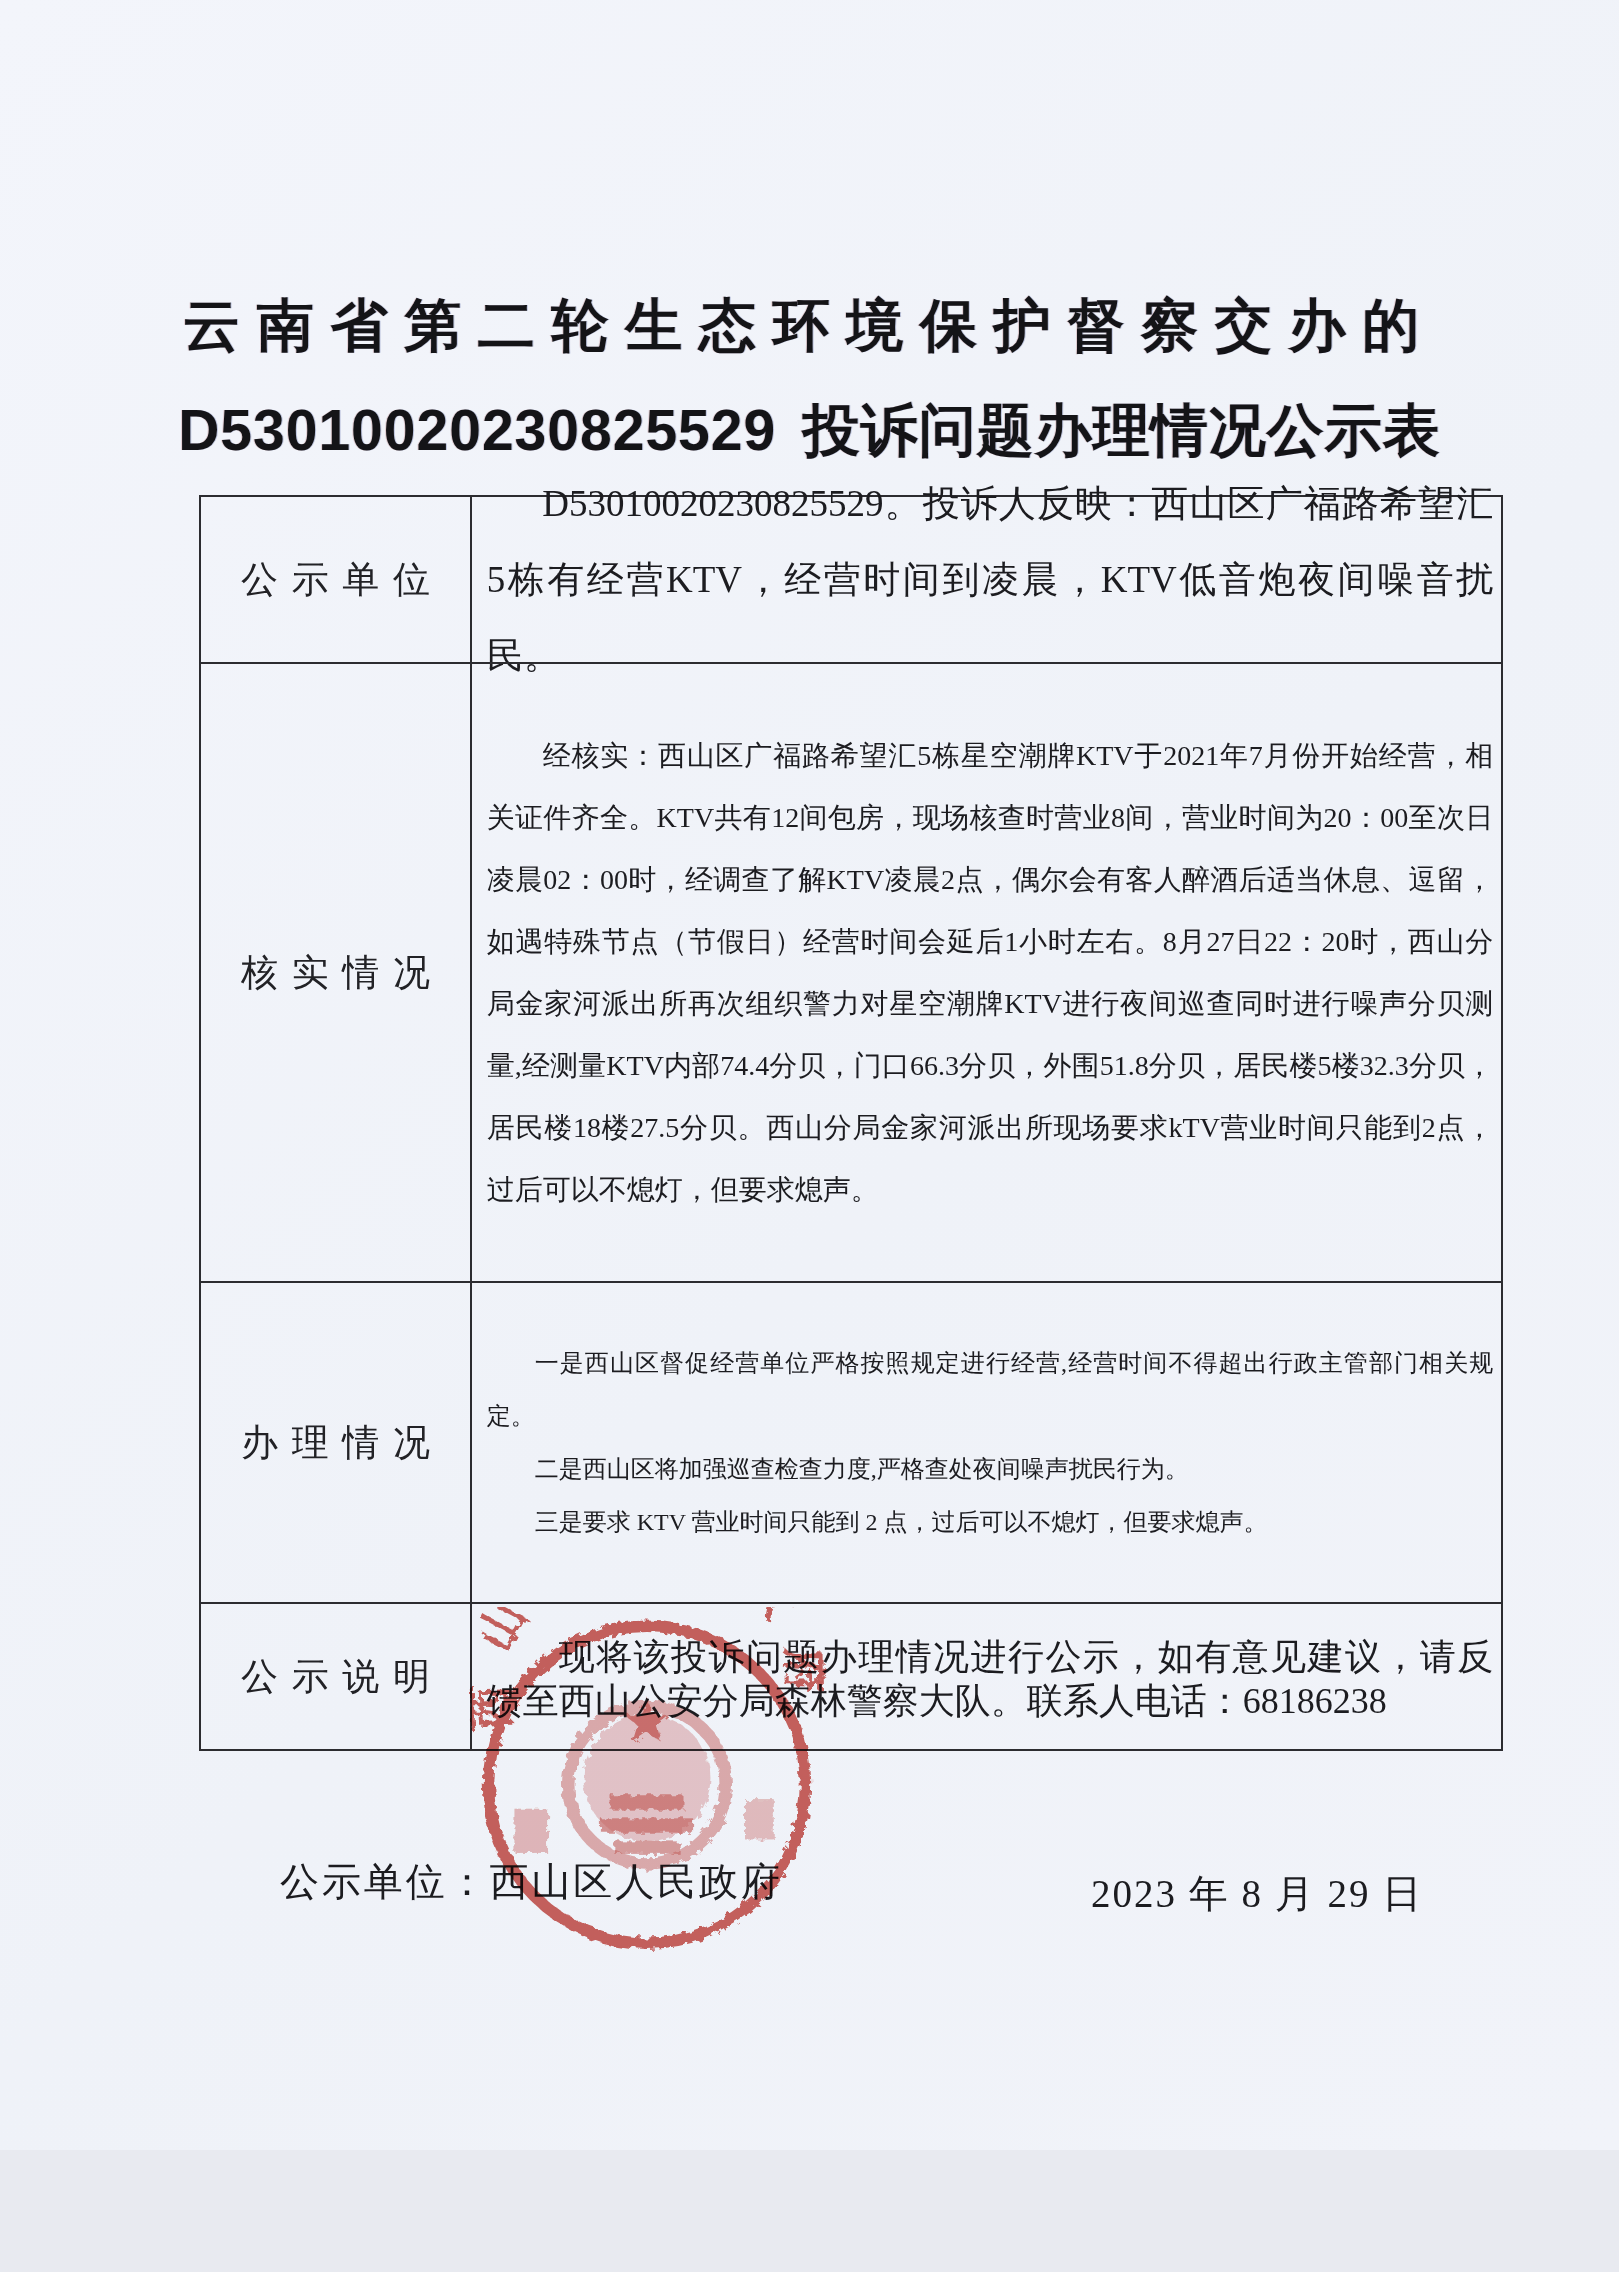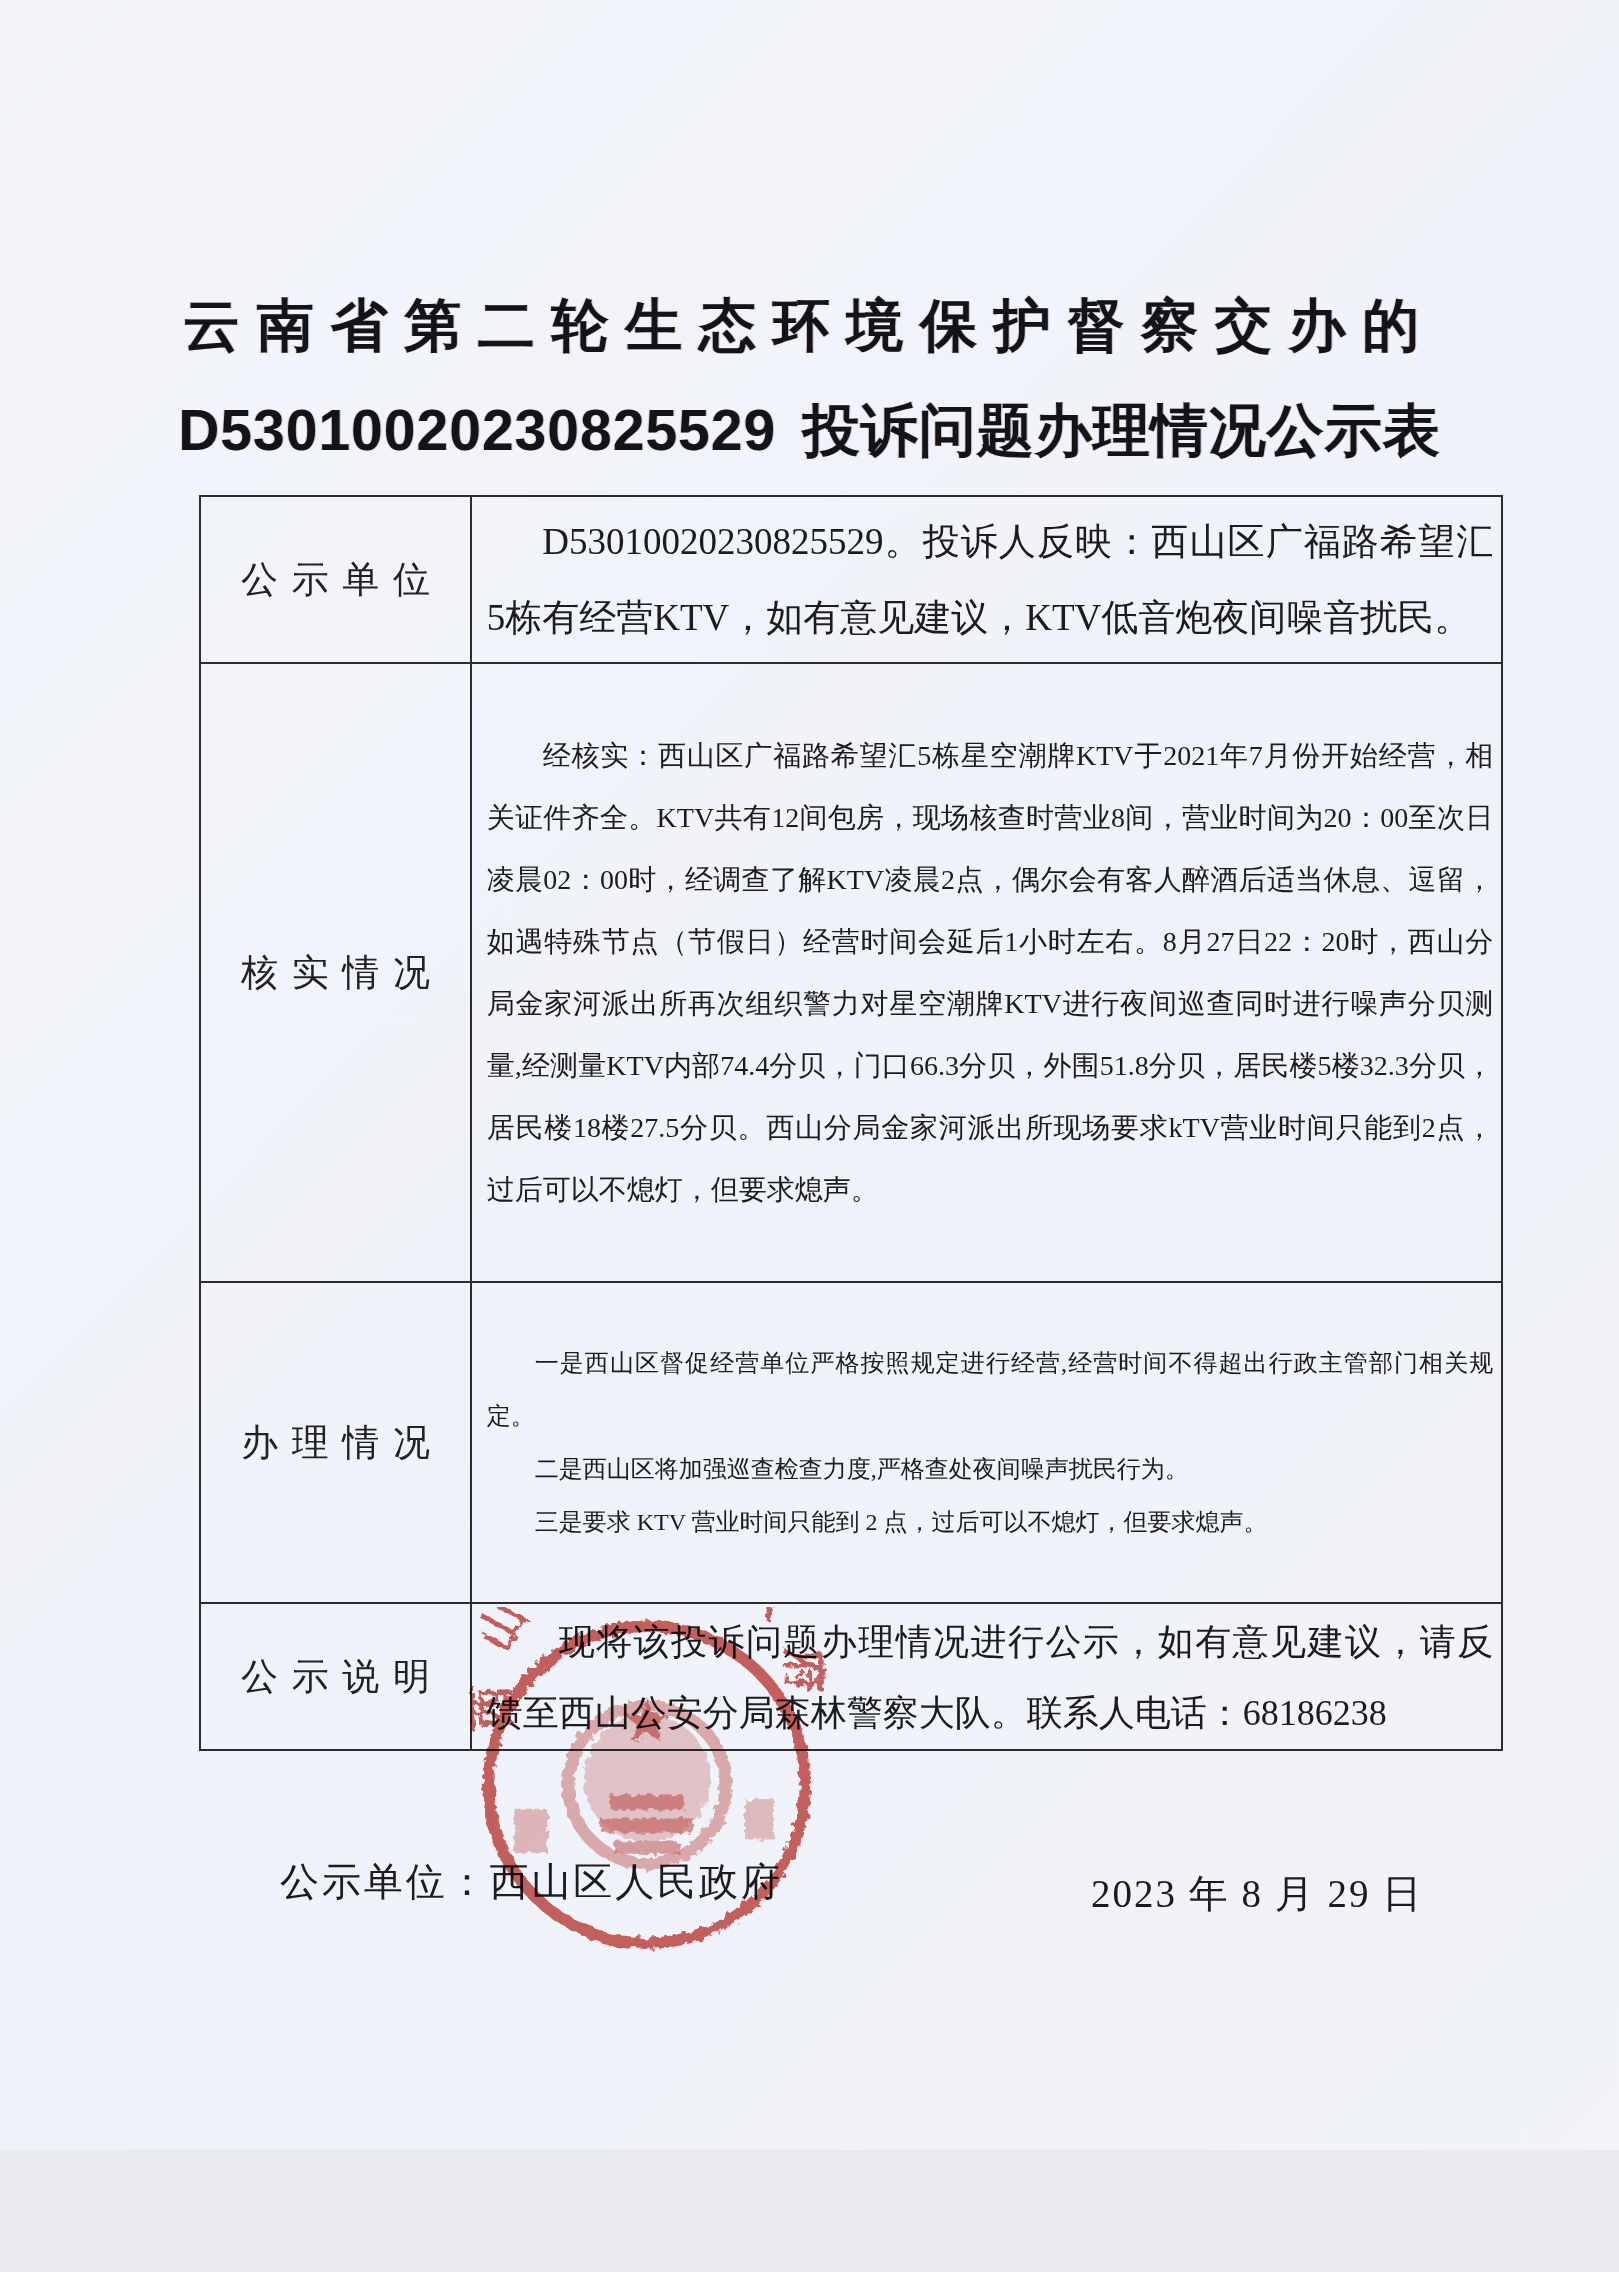--- a/index.html
+++ b/index.html
@@ -66,21 +66,21 @@
     margin:0;
     text-align:justify;
     text-justify:inter-ideograph;
   }
   .row-1 .content-cell{font-size:37px;line-height:76px;}
   .row-1 .content-cell p{text-indent:1.5em;}
   .row-2 .content-cell{font-size:28px;line-height:62px;}
   .row-2 .content-cell p{text-indent:2em;}
   .row-3 .content-cell{font-size:24px;line-height:53px;}
   .row-3 .content-cell p{text-indent:2em;}
-  .row-4 .content-cell{font-size:36px;line-height:71px;justify-content:flex-end;padding-top:5.9px;}
+  .row-4 .content-cell{font-size:36px;line-height:44px;justify-content:center;padding-top:5.9px;}
   .row-4 .content-cell p{text-indent:2em;}
   
   .footer-line{
     position:absolute;top:1855px;left:0;width:100%;
     font-size:39px;color:#1c1c20;
   }
   .publisher{position:absolute;left:280px;top:0;letter-spacing:2.9px;white-space:nowrap;}
   .pub-date{position:absolute;left:1091px;top:12px;letter-spacing:2px;white-space:nowrap;}
   
   .seal{
@@ -107,21 +107,21 @@
 <div class="page">
 
   <div class="title title-line1">云南省第二轮生态环境保护督察交办的</div>
   <div class="title title-line2">D53010020230825529 投诉问题办理情况公示表</div>
 
   <div class="notice-table">
 
     <div class="t-row row-1">
       <div class="label-cell">公示单位</div>
       <div class="content-cell">
-        <p>D53010020230825529。投诉人反映：西山区广福路希望汇5栋有经营KTV，如有意见建议，KTV低音炮夜间噪音扰民。</p>
+        <p>D53010020230825529。投诉人反映：西山区广福路希望汇5栋有经营KTV，经营时间到凌晨，KTV低音炮夜间噪音扰民。</p>
       </div>
     </div>
 
     <div class="t-row row-2">
       <div class="label-cell">核实情况</div>
       <div class="content-cell">
         <p>经核实：西山区广福路希望汇5栋星空潮牌KTV于2021年7月份开始经营，相关证件齐全。KTV共有12间包房，现场核查时营业8间，营业时间为20：00至次日凌晨02：00时，经调查了解KTV凌晨2点，偶尔会有客人醉酒后适当休息、逗留，如遇特殊节点（节假日）经营时间会延后1小时左右。8月27日22：20时，西山分局金家河派出所再次组织警力对星空潮牌KTV进行夜间巡查同时进行噪声分贝测量,经测量KTV内部74.4分贝，门口66.3分贝，外围51.8分贝，居民楼5楼32.3分贝，居民楼18楼27.5分贝。西山分局金家河派出所现场要求kTV营业时间只能到2点，过后可以不熄灯，但要求熄声。</p>
       </div>
     </div>
 

